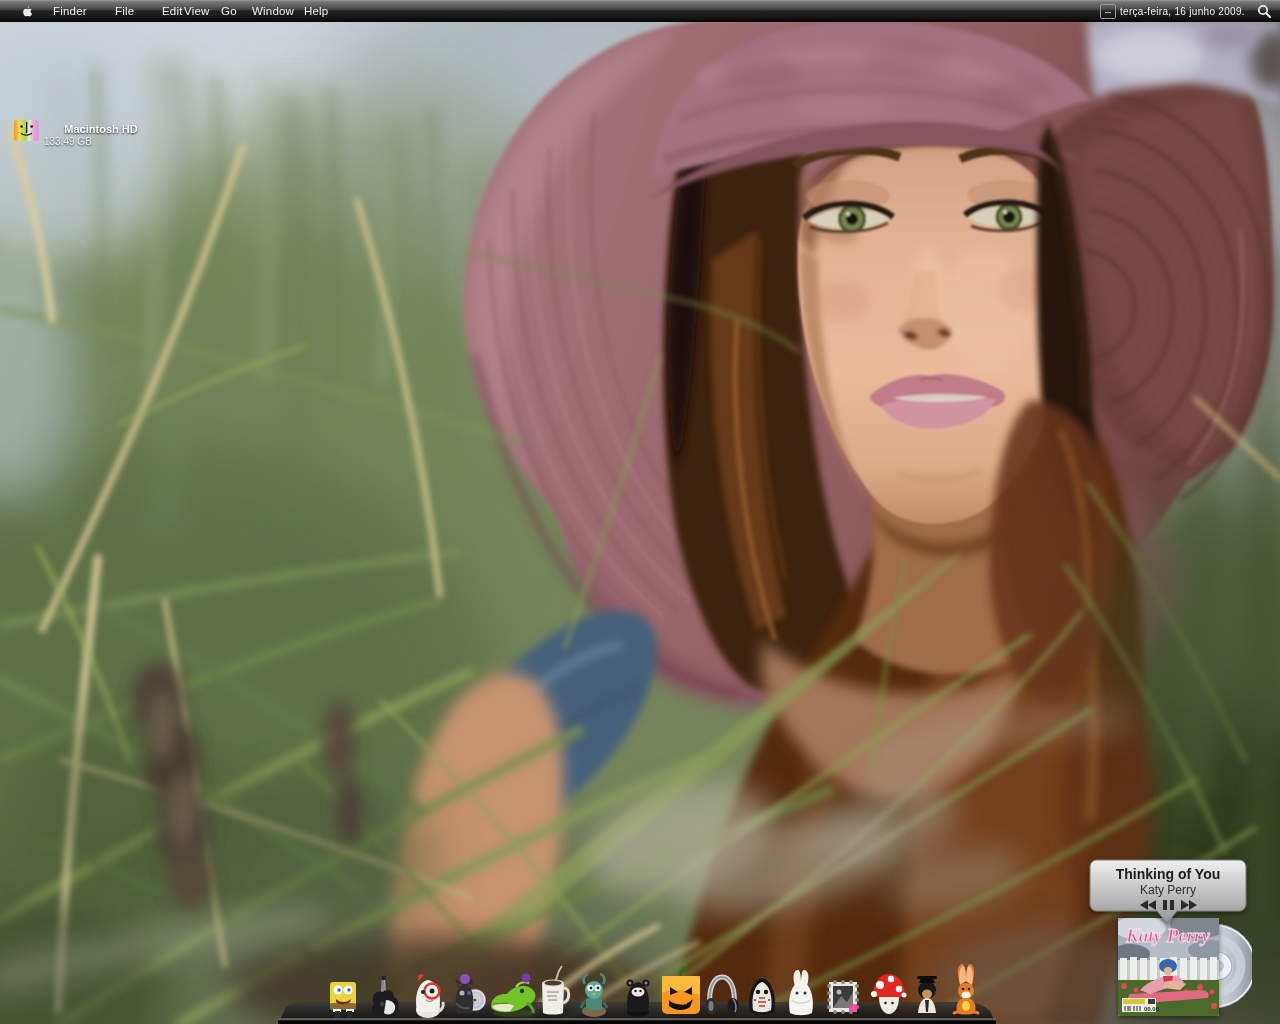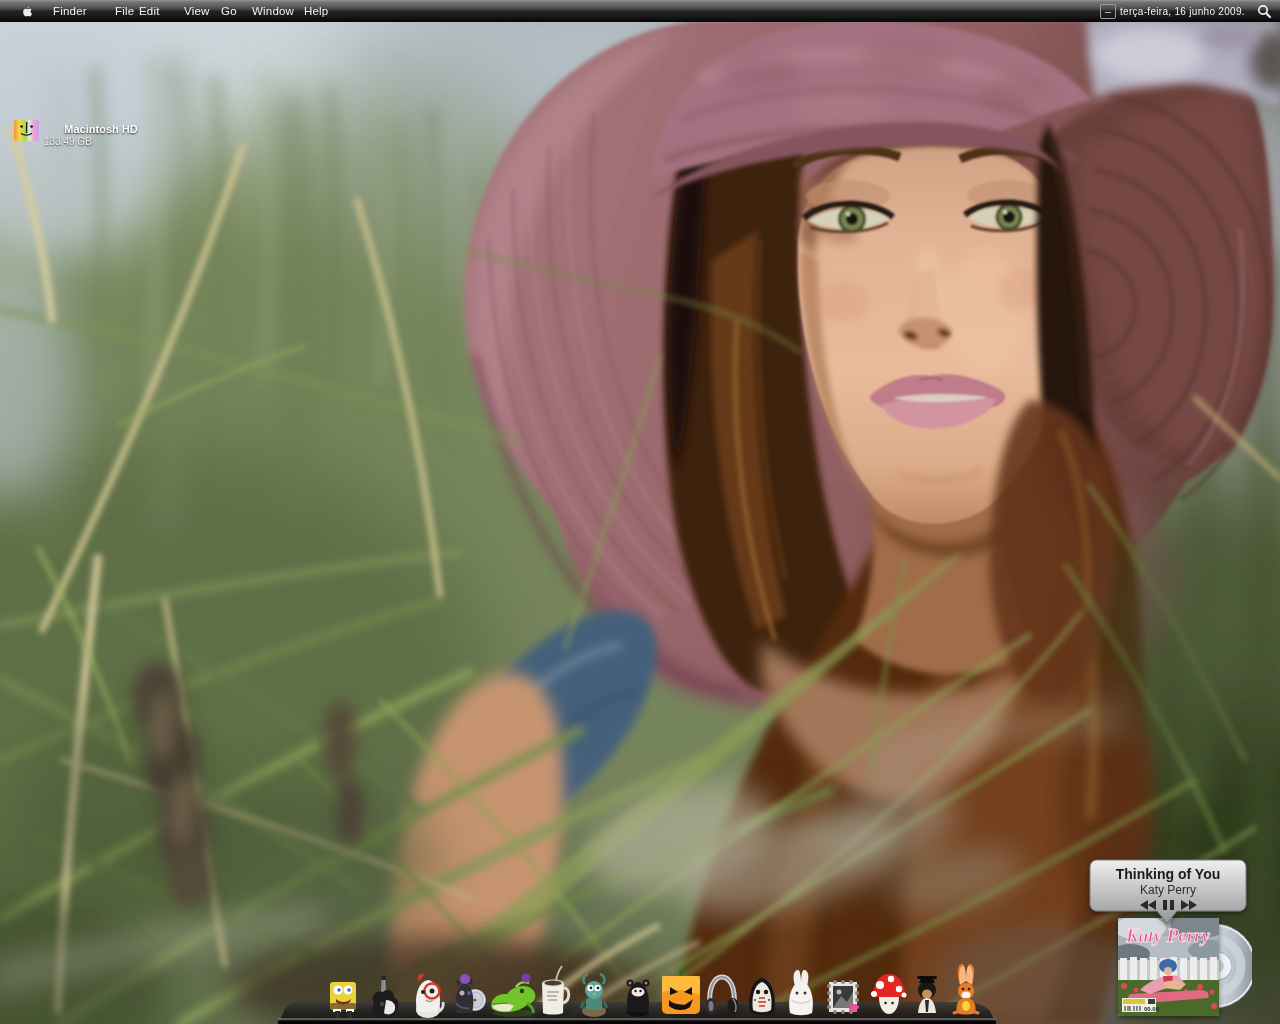--- a/index.html
+++ b/index.html
@@ -517,21 +517,21 @@
 </g>
 </g>
 </svg>
 
 <div id="menubar"></div>
 <svg style="position:absolute;left:21px;top:5px" width="13" height="13" viewBox="0 0 16 15">
       <path d="M8.2,3.6 C8.1,2.6 8.7,1.4 9.8,0.9 C9.9,2.0 9.4,3.0 8.2,3.6 Z M10.9,4.1 C9.9,4.0 9.2,4.6 8.4,4.6 C7.6,4.6 6.8,4.1 6.0,4.1 C4.3,4.2 2.6,5.6 2.6,8.2 C2.6,10.9 4.6,13.6 5.8,13.6 C6.6,13.6 7.1,13.1 8.2,13.1 C9.3,13.1 9.7,13.6 10.6,13.6 C11.8,13.6 13.3,11.3 13.6,9.9 C12.3,9.4 11.8,8.4 11.8,7.4 C11.8,6.4 12.4,5.5 13.2,5.0 C12.6,4.4 11.7,4.1 10.9,4.1 Z" fill="#ececec"></path>
     </svg>
 <div class="mi" style="left:53px;">Finder</div>
 <div class="mi" style="left:115px;text-align:center;">File</div>
-<div class="mi" style="left:139px;">Edit</div>
+<div class="mi" style="left:162px;">Edit</div>
 <div class="mi" style="left:184px;text-align:center;">View</div>
 <div class="mi" style="left:221px;">Go</div>
 <div class="mi" style="left:252px;">Window</div>
 <div class="mi" style="left:304px;">Help</div>
 <div style="position:absolute;left:1100px;top:4px;width:14px;height:13px;border:1px solid #999;border-radius:2px;color:#ddd;font-size:11px;line-height:12px;text-align:center;">–</div>
 <div class="mi" style="left:1120px;font-size:10px;letter-spacing:0.3px;">terça-feira, 16 junho 2009.</div>
 <svg style="position:absolute;left:1257px;top:4px" width="15" height="15" viewBox="0 0 15 15">
       <circle cx="6" cy="6" r="4.2" fill="none" stroke="#eee" stroke-width="1.8"></circle>
       <line x1="9.2" y1="9.2" x2="13" y2="13" stroke="#eee" stroke-width="2.2" stroke-linecap="round"></line>
     </svg>

